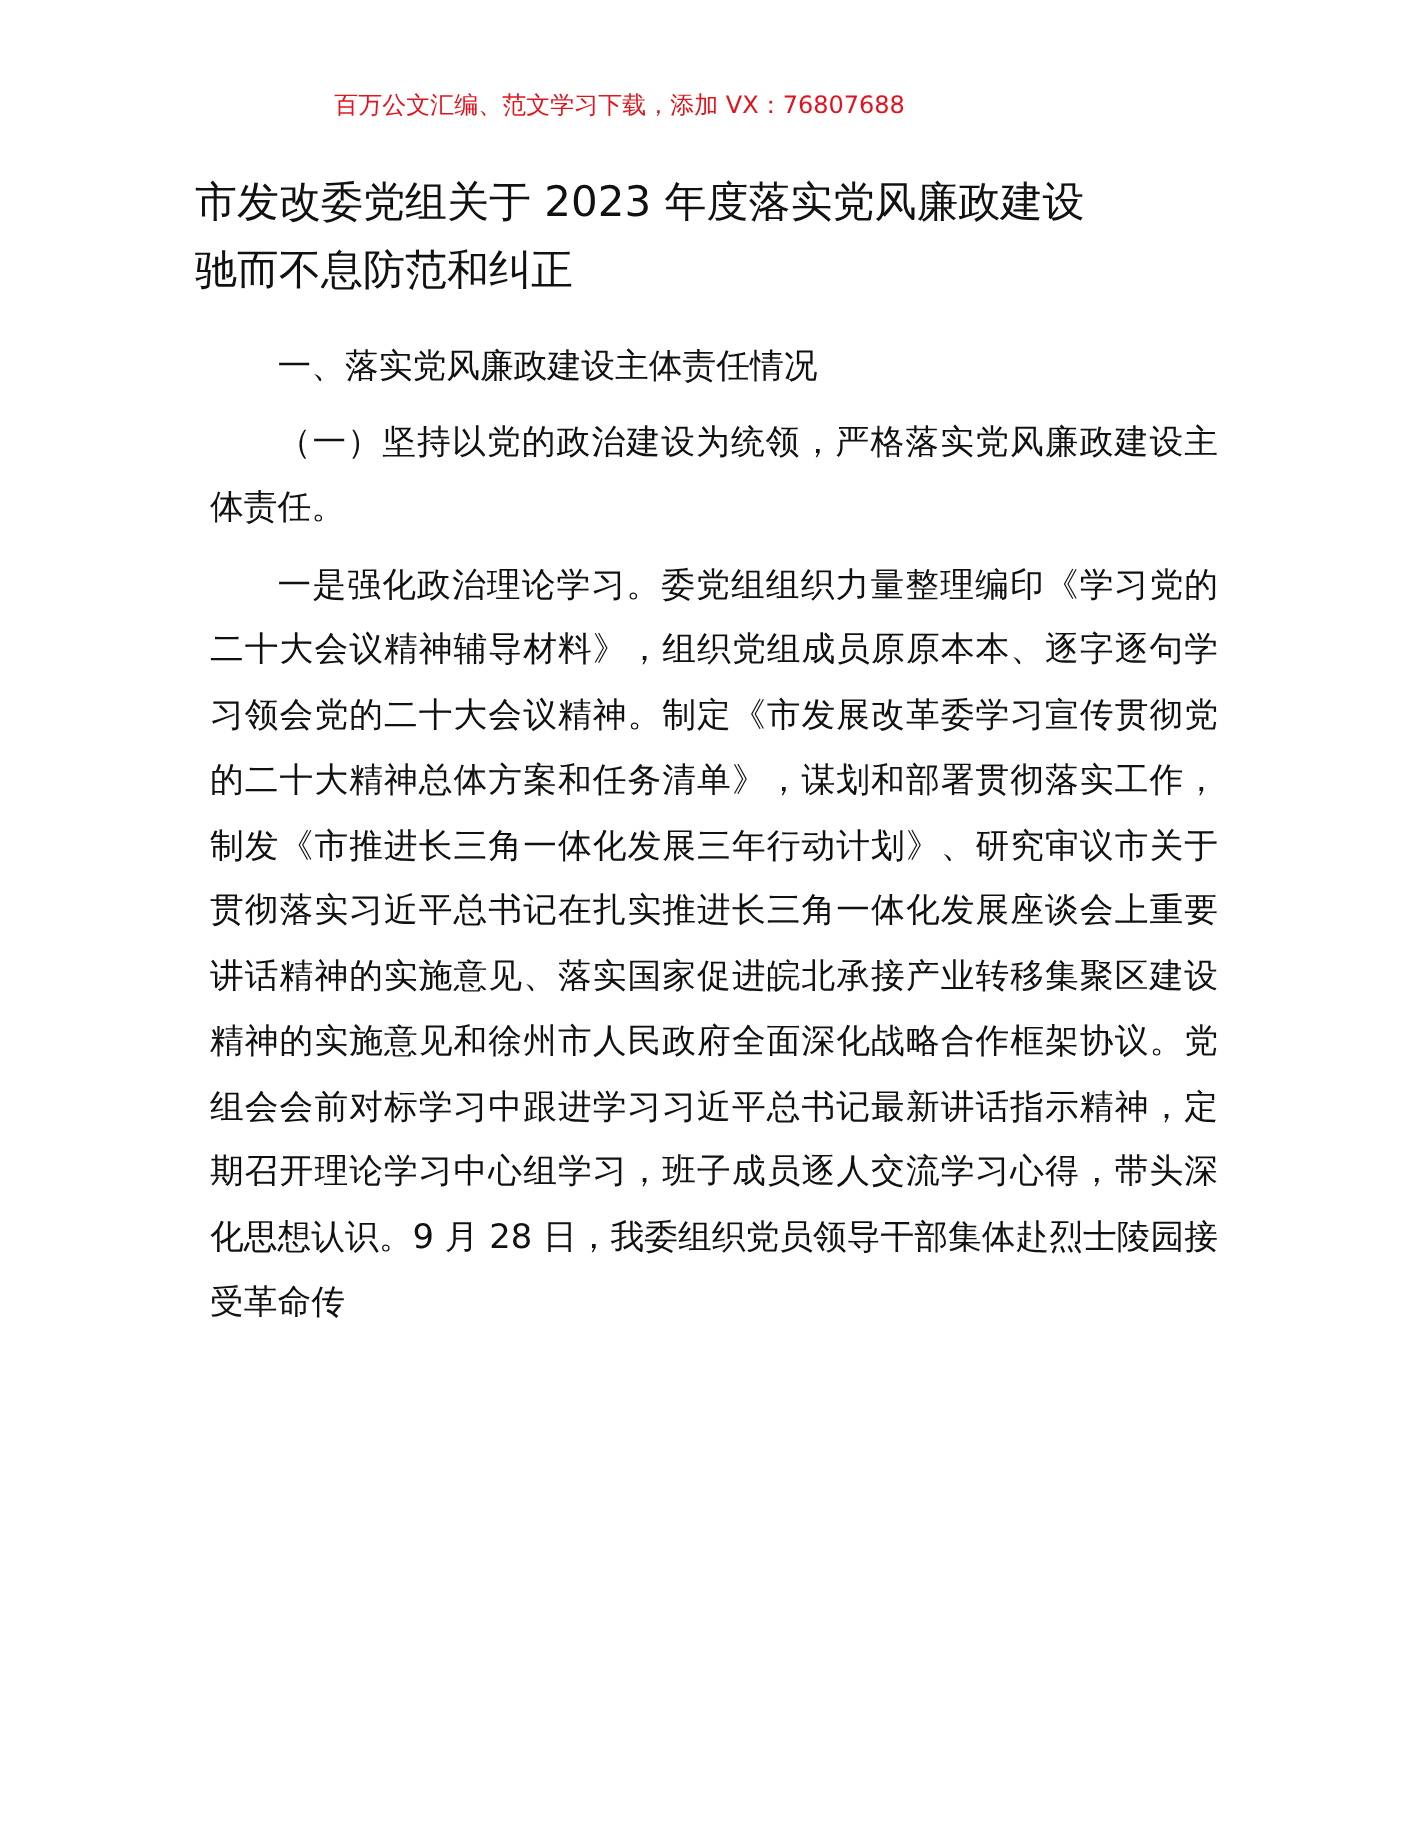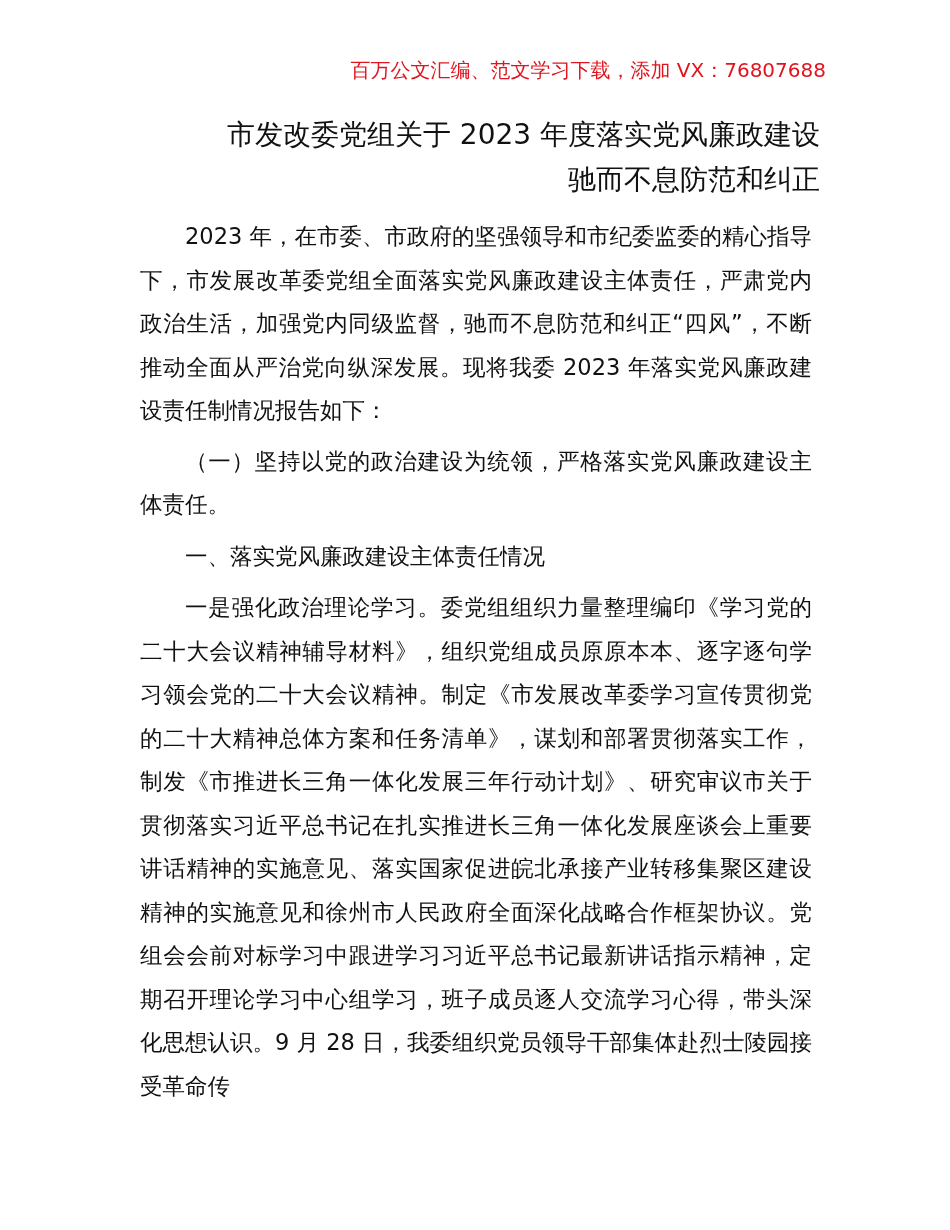--- a/index.html
+++ b/index.html
@@ -13,32 +13,32 @@
       position: relative;
       overflow: hidden;
       font-family: "DejaVu Sans", "Liberation Sans", sans-serif;
       color: #111111;
     }
     .header-note {
       position: absolute;
       top: 57px;
       left: 0;
       width: 826px;
-      text-align: right;
+      text-align: center;
       color: #e0141e;
-      font-size: 20px;
+      font-size: 16px;
       line-height: 26px;
       letter-spacing: 0px;
     }
     .title {
       position: absolute;
       top: 112px;
       left: 130px;
       width: 690px;
-      text-align: right;
+      text-align: left;
       font-size: 28px;
       line-height: 45px;
       color: #111111;
       font-weight: normal;
       margin: 0;
     }
     .body-text {
       position: absolute;
       top: 215px;
       left: 140px;
@@ -60,17 +60,16 @@
 <body>
 
 <div class="header-note">百万公文汇编、范文学习下载，添加 VX：76807688</div>
 
 <h1 class="title">
   <span>市发改委党组关于 2023 年度落实党风廉政建设</span><br>
   <span>驰而不息防范和纠正</span>
 </h1>
 
 <div class="body-text">
-  <p class="para">2023 年，在市委、市政府的坚强领导和市纪委监委的精心指导下，市发展改革委党组全面落实党风廉政建设主体责任，严肃党内政治生活，加强党内同级监督，驰而不息防范和纠正“四风”，不断推动全面从严治党向纵深发展。现将我委 2023 年落实党风廉政建设责任制情况报告如下：</p>
+  <p class="para heading1" style="margin-top:8px;">一、落实党风廉政建设主体责任情况</p>
   <p class="para" style="margin-top:7px;">（一）坚持以党的政治建设为统领，严格落实党风廉政建设主体责任。</p>
-  <p class="para heading1" style="margin-top:8px;">一、落实党风廉政建设主体责任情况</p>
   <p class="para" style="margin-top:8px;">一是强化政治理论学习。委党组组织力量整理编印《学习党的二十大会议精神辅导材料》，组织党组成员原原本本、逐字逐句学习领会党的二十大会议精神。制定《市发展改革委学习宣传贯彻党的二十大精神总体方案和任务清单》，谋划和部署贯彻落实工作，制发《市推进长三角一体化发展三年行动计划》、研究审议市关于贯彻落实习近平总书记在扎实推进长三角一体化发展座谈会上重要讲话精神的实施意见、落实国家促进皖北承接产业转移集聚区建设精神的实施意见和徐州市人民政府全面深化战略合作框架协议。党组会会前对标学习中跟进学习习近平总书记最新讲话指示精神，定期召开理论学习中心组学习，班子成员逐人交流学习心得，带头深化思想认识。9 月 28 日，我委组织党员领导干部集体赴烈士陵园接受革命传</p>
 </div>
 
 </body></html>

